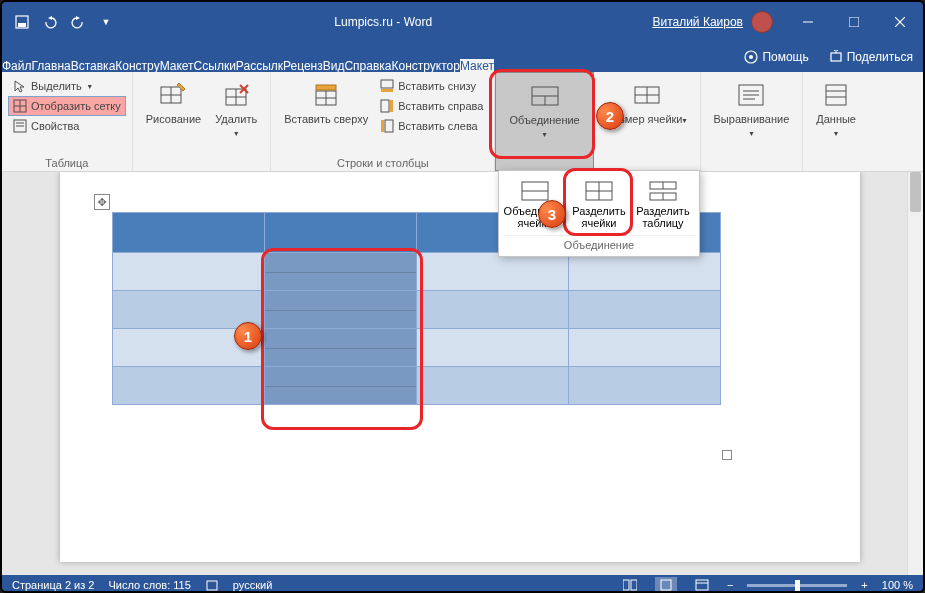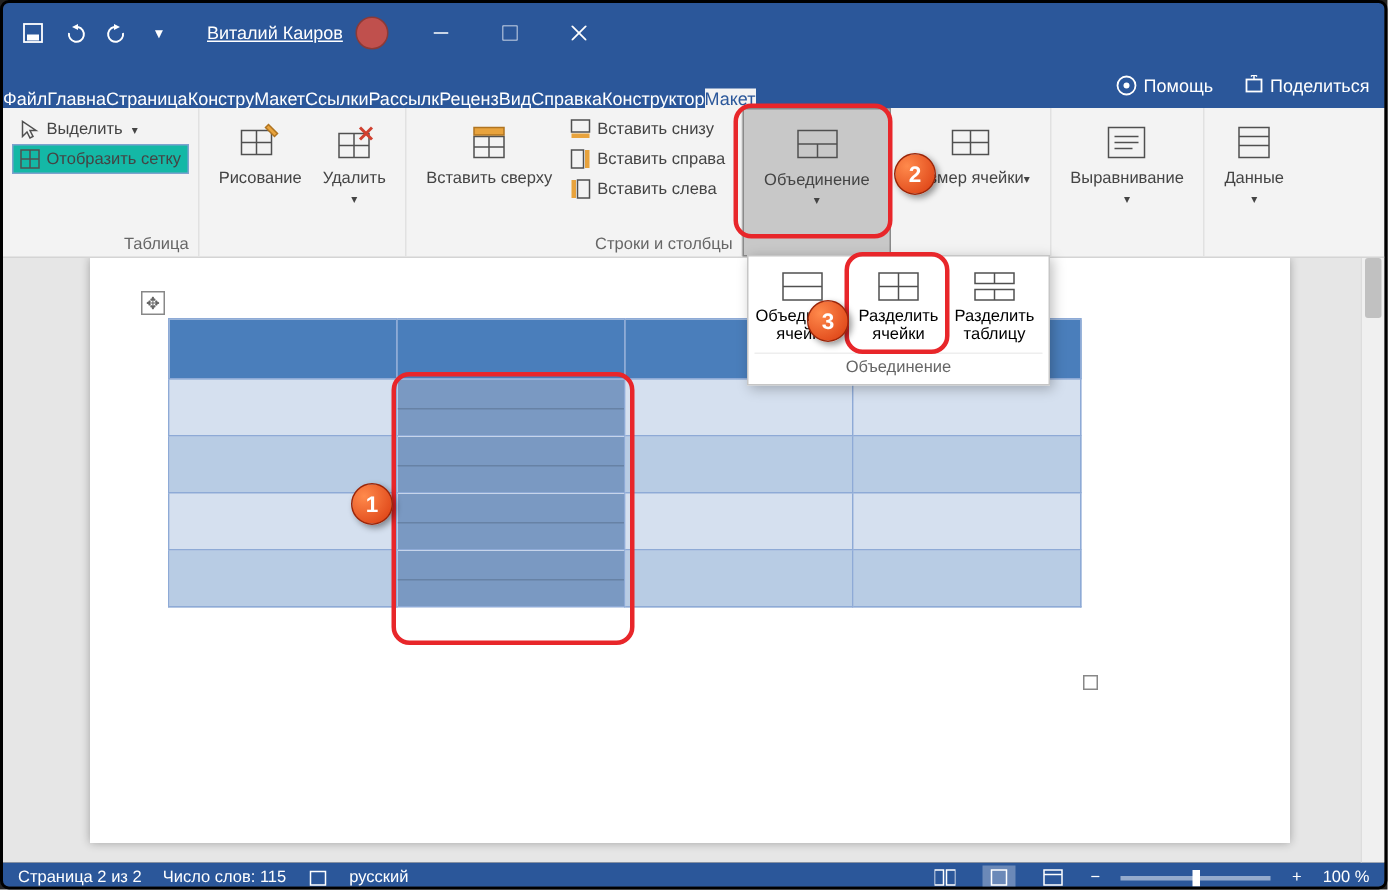--- a/index.html
+++ b/index.html
@@ -16,23 +16,23 @@
 
 .tabs { height: 30px; background: #2b579a; display: flex; align-items: stretch; color: #fff; font-size: 12px; }
 .tabs .tab { padding: 0 0; display: flex; align-items: center; cursor: pointer; white-space: nowrap; margin-top: 17px; }
 .tabs .tab.active { background: #f3f3f3; color: #2b579a; }
 .tabs .spacer { flex: 1; }
 .tabs .help { display: flex; align-items: center; gap: 4px; padding: 0 10px; }
 
 .ribbon { height: 100px; background: #f3f3f3; border-bottom: 1px solid #d4d4d4; display: flex; font-size: 11px; color: #444; position: relative; }
 .group { display: flex; flex-direction: column; padding: 4px 6px 2px; border-right: 1px solid #e1e1e1; }
 .group .controls { flex: 1; display: flex; }
-.group .label { text-align: right; font-size: 11px; color: #666; padding-top: 2px; }
+.group .label { text-align: center; font-size: 11px; color: #666; padding-top: 2px; }
 .btn-small { display: flex; align-items: center; gap: 4px; padding: 2px 4px; cursor: pointer; border: 1px solid transparent; white-space: nowrap; }
-.btn-small.selected { background: #14b8a6; border: 1px solid #7da2ce; justify-content: flex-end; }
+.btn-small.selected { background: #fca5a5; border: 1px solid #7da2ce; justify-content: flex-end; }
 .btn-big { display: flex; flex-direction: column; align-items: center; justify-content: flex-start; padding: 2px 6px; cursor: pointer; border: 1px solid transparent; min-width: 44px; }
 .btn-big .ico { width: 32px; height: 32px; display: flex; align-items: center; justify-content: center; }
 .btn-big .lbl { text-align: center; line-height: 1.15; margin-top: 2px; }
 .stack { display: flex; flex-direction: column; justify-content: flex-start; }
 
 .callout1 { position: absolute; border: 3px solid #e8262a; border-radius: 12px; pointer-events: none; }
 .marker { position: absolute; width: 28px; height: 28px; border-radius: 50%; background: radial-gradient(circle at 30% 30%, #ff8a4c, #d93a0f); border: 1px solid #9a2508; color: #fff; font-weight: bold; display: flex; align-items: center; justify-content: center; font-size: 15px; box-shadow: 2px 2px 4px rgba(0,0,0,.4); z-index: 50; }
 
 .dropdown { position: absolute; top: 170px; left: 498px; background: #fff; border: 1px solid #c6c6c6; box-shadow: 2px 2px 8px rgba(0,0,0,.25); display: flex; flex-direction: column; padding: 4px; z-index: 30; }
 .dropdown .row { display: flex; }
@@ -85,20 +85,21 @@
         </svg>
       </span>
     <span>
         <svg width="14" height="14" viewBox="0 0 14 14">
           <path d="M5 3 A5 5 0 1 0 11 7" fill="none" stroke="#fff" stroke-width="1.3"></path>
           <path d="M5 1 L5 5 L9 3 Z" fill="#fff"></path>
         </svg>
       </span>
     <span style="font-size:9px">▼</span>
   </div>
+  <div class="title">Lumpics.ru - Word</div>
   <div class="user">
     <span>Виталий Каиров</span>
     <span class="avatar"></span>
   </div>
   <div class="winbtns">
     <span>
         <svg width="10" height="10">
           <line x1="0" y1="5" x2="10" y2="5" stroke="#fff" stroke-width="1"></line>
         </svg>
       </span>
@@ -112,21 +113,21 @@
           <line x1="0" y1="0" x2="10" y2="10" stroke="#fff" stroke-width="1.2"></line>
           <line x1="10" y1="0" x2="0" y2="10" stroke="#fff" stroke-width="1.2"></line>
         </svg>
       </span>
   </div>
 </div>
 
 <div class="tabs">
   <div class="tab">Файл</div>
   <div class="tab">Главна</div>
-  <div class="tab">Страница</div>
+  <div class="tab">Вставка</div>
   <div class="tab">Констру</div>
   <div class="tab">Макет</div>
   <div class="tab">Ссылки</div>
   <div class="tab">Рассылк</div>
   <div class="tab">Реценз</div>
   <div class="tab">Вид</div>
   <div class="tab">Справка</div>
   <div class="tab">Конструктор</div>
   <div class="tab active">Макет</div>
   <div class="spacer"></div>
@@ -157,20 +158,28 @@
           <span style="font-size:8px;margin-left:2px">▾</span>
         </div>
       <div class="btn-small selected">
           <svg width="14" height="14">
             <rect x="1" y="1" width="12" height="12" fill="none" stroke="#505050"></rect>
             <line x1="1" y1="7" x2="13" y2="7" stroke="#505050"></line>
             <line x1="7" y1="1" x2="7" y2="13" stroke="#505050"></line>
           </svg>
           <span>Отобразить сетку</span>
         </div>
+      <div class="btn-small">
+          <svg width="14" height="14">
+            <rect x="1" y="1" width="12" height="12" fill="none" stroke="#505050"></rect>
+            <line x1="3" y1="4" x2="11" y2="4" stroke="#505050"></line>
+            <line x1="3" y1="7" x2="11" y2="7" stroke="#505050"></line>
+          </svg>
+          <span>Свойства</span>
+        </div>
     </div>
     <div class="label">Таблица</div>
   </div>
 
   <div class="group">
     <div class="controls">
       <div class="btn-big">
         <div class="ico">
             <svg width="28" height="28">
               <rect x="2" y="6" width="20" height="16" fill="none" stroke="#505050"></rect>

